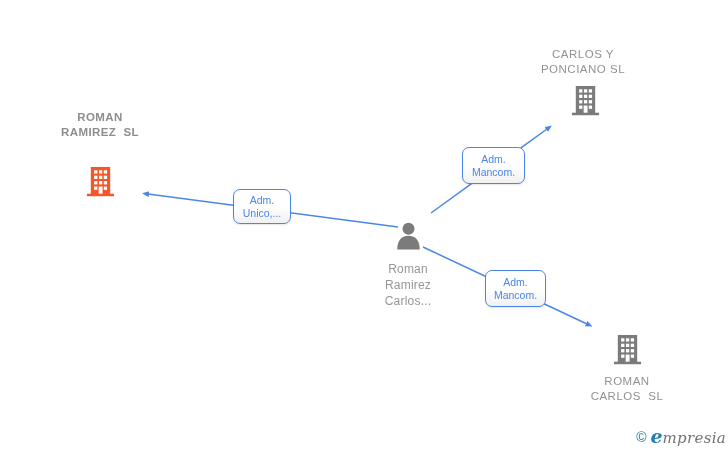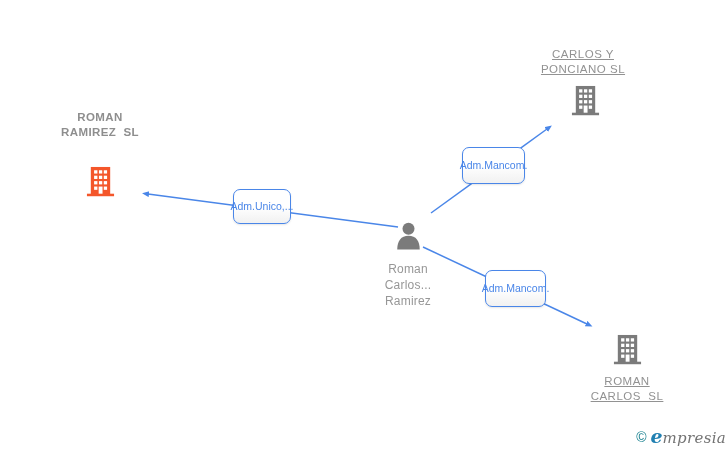--- a/index.html
+++ b/index.html
@@ -24,21 +24,21 @@
   .edge-line {
     stroke: #4a86e8;
     stroke-width: 1.5;
     fill: none;
   }
   
   .edge-label {
     position: absolute;
     z-index: 3;
     display: flex;
-    flex-direction: row;
+    flex-direction: column;
     align-items: center;
     justify-content: center;
     border: 1.5px solid #4a86e8;
     border-radius: 7px;
     background: linear-gradient(180deg, #ffffff 50%, #f1f1f1 100%);
     box-shadow: 0 1px 2px rgba(0,0,0,0.10);
     color: #4a86e8;
     font-size: 10.5px;
     line-height: 13px;
     text-align: left;
@@ -52,21 +52,21 @@
     z-index: 2;
     text-align: center;
     color: #8e8e8e;
   }
   .company-text {
     font-size: 11.5px;
     font-weight: bold;
     line-height: 15px;
     letter-spacing: 0.4px;
   }
-  .company-text.regular { font-weight: normal; letter-spacing: 0.5px; color: #929292; text-decoration: underline; }
+  .company-text.regular { font-weight: normal; letter-spacing: 0.5px; color: #929292; }
   .person-text {
     font-size: 12px;
     font-weight: normal;
     line-height: 16px;
     color: #979797;
     letter-spacing: 0.2px;
   }
   .node-text div { white-space: pre; }
   .node-icon {
     position: absolute;
@@ -180,22 +180,22 @@
       <rect x="14.1" y="21.2" width="4" height="7.4"></rect>
     </g>
   </svg>
 
   <svg class="node-icon icon-gray" style="left:393px; top:221px;" width="31" height="31" viewBox="0 0 32 32">
     <circle cx="16" cy="8" r="6.2"></circle>
     <path d="M16 15.2 C 8.2 15.2 4.4 20.6 4.4 29.5 L 27.6 29.5 C 27.6 20.6 23.8 15.2 16 15.2 Z"></path>
   </svg>
   <div class="node-text person-text" style="left:358px; top:261px; width:100px;">
     <div>Roman</div>
+    <div>Ramirez</div>
     <div>Carlos...</div>
-    <div>Ramirez</div>
   </div>
 
   <svg class="node-icon icon-gray" style="left:612px; top:334px;" width="31" height="31" viewBox="0 0 32 32">
     <rect x="6" y="1" width="20" height="28"></rect>
     <rect x="2" y="28.6" width="28" height="2.6"></rect>
     <g fill="#ffffff">
       <rect x="9.4" y="4.4" width="3.4" height="3.4"></rect>
       <rect x="14.4" y="4.4" width="3.4" height="3.4"></rect>
       <rect x="19.4" y="4.4" width="3.4" height="3.4"></rect>
       <rect x="9.4" y="10" width="3.4" height="3.4"></rect>

